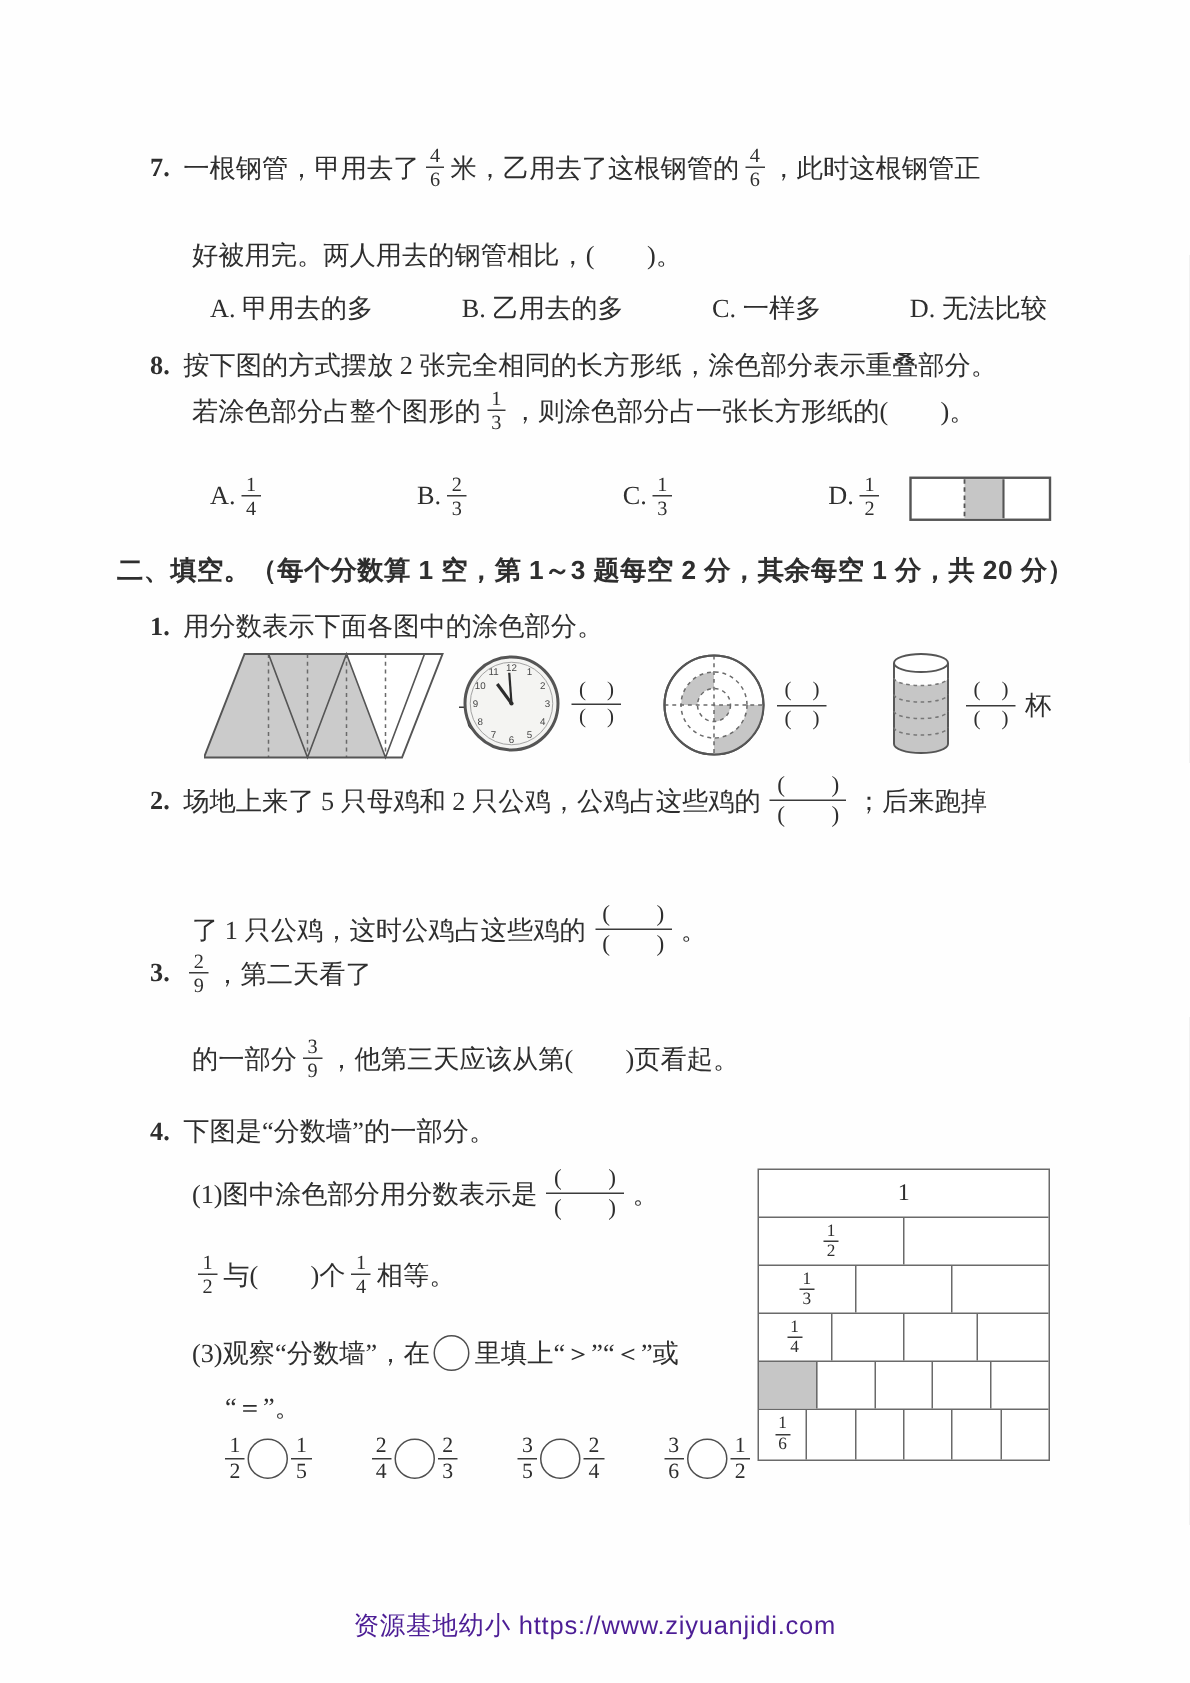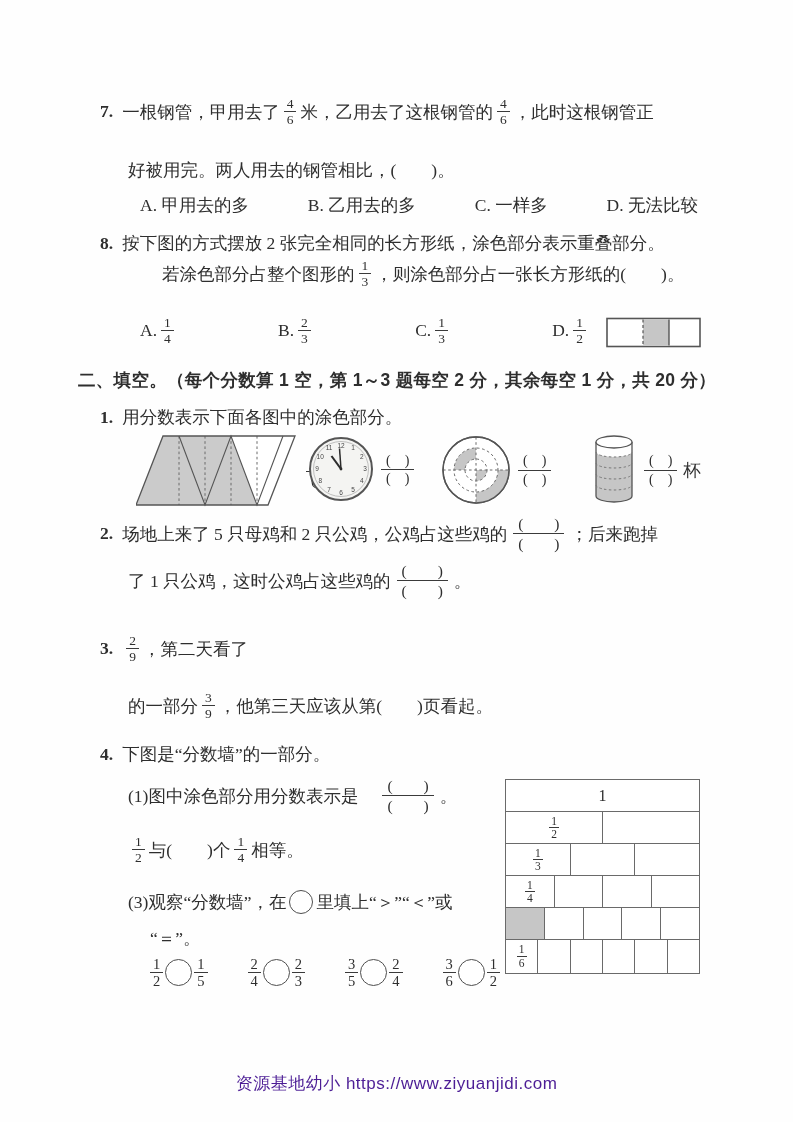--- a/index.html
+++ b/index.html
@@ -5,21 +5,21 @@
   html,body { margin:0; padding:0; background:#e8e8e8; }
   .page {
     position:relative; width:793px; height:1122px; margin:0 auto;
     background:#fefefe; overflow:hidden;
     font-family:"Liberation Serif","DejaVu Serif",serif;
     color:#2e2e2e;
   }
   .abs { position:absolute; }
   .line { display:flex; align-items:center; font-size:17.5px; white-space:nowrap; }
   .qnum { font-weight:bold; margin-right:9px; }
-  .subnum { margin-right:18px;text-align:right; }
+  .subnum { margin-right:0;text-align:right; }
   
   .frac { display:inline-flex; flex-direction:column; align-items:center; line-height:1.12; font-size:13.5px; margin:0 4px; }
   .frac .fn { padding:0 3px; }
   .frac .fd { padding:0 3px; border-top:1.1px solid #3a3a3a; }
   
   .fblank { display:inline-flex; flex-direction:column; align-items:center; line-height:1.25; font-size:15.5px; margin:0 6px; }
   .fblank .fn { padding:0 5px; }
   .fblank .fd { padding:0 5px; border-top:1.1px solid #3a3a3a; }
   .fblank.small { font-size:14px; }
   .opts-row { display:flex; justify-content:space-between; font-size:17.5px; }
@@ -70,21 +70,21 @@
     <span>D. 无法比较</span>
   </div>
   <div class="abs line" style="top:158px;left:128px;">
     <span>好被用完。两人用去的钢管相比，(　　)。</span>
   </div>
 
   <div class="abs line" style="top:231px;left:100px;">
     <span class="qnum">8.</span>
     <span>按下图的方式摆放 2 张完全相同的长方形纸，涂色部分表示重叠部分。</span>
   </div>
-  <div class="abs line" style="top:258px;left:128px;margin-left:34px;">
+  <div class="abs line" style="top:258px;left:128px;">
     <span>若涂色部分占整个图形的</span>
     <span class="frac">
         <span class="fn">1</span>
         <span class="fd">3</span>
       </span>
     <span>，则涂色部分占一张长方形纸的(　　)。</span>
   </div>
   <div class="abs line" style="top:315px;left:140px;width:450px;justify-content:space-between;">
     <span class="line">
       <span>A.</span>
@@ -214,21 +214,21 @@
 
   <div class="abs line" style="top:514px;left:100px;">
     <span class="qnum">2.</span>
     <span>场地上来了 5 只母鸡和 2 只公鸡，公鸡占这些鸡的</span>
     <span class="fblank">
         <span class="fn">(　　)</span>
         <span class="fd">(　　)</span>
       </span>
     <span>；后来跑掉</span>
   </div>
-  <div class="abs line" style="top:561px;left:128px;">
+  <div class="abs line" style="top:600px;left:128px;">
     <span>了 1 只公鸡，这时公鸡占这些鸡的</span>
     <span class="fblank">
         <span class="fn">(　　)</span>
         <span class="fd">(　　)</span>
       </span>
     <span>。</span>
   </div>
 
   <div class="abs line" style="top:633px;left:100px;">
     <span class="qnum">3.</span>

